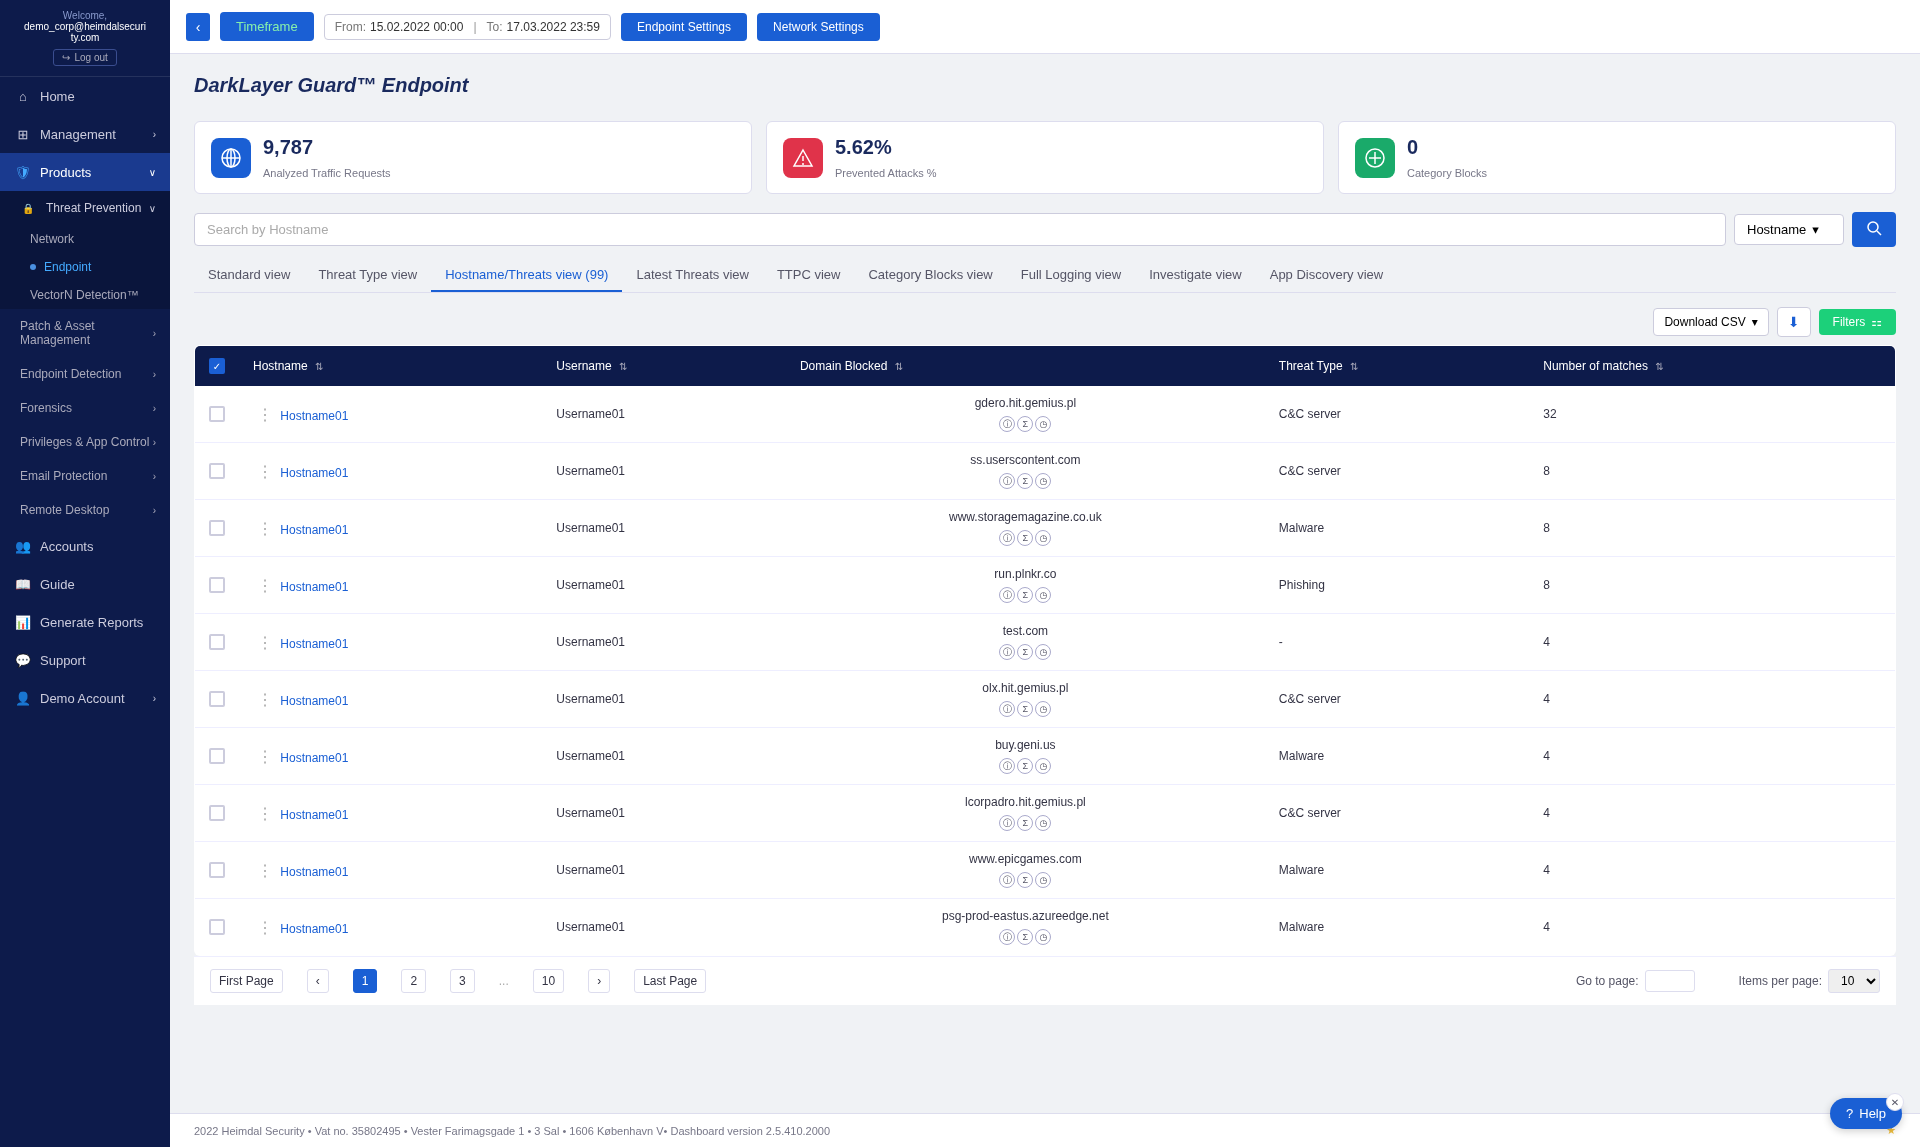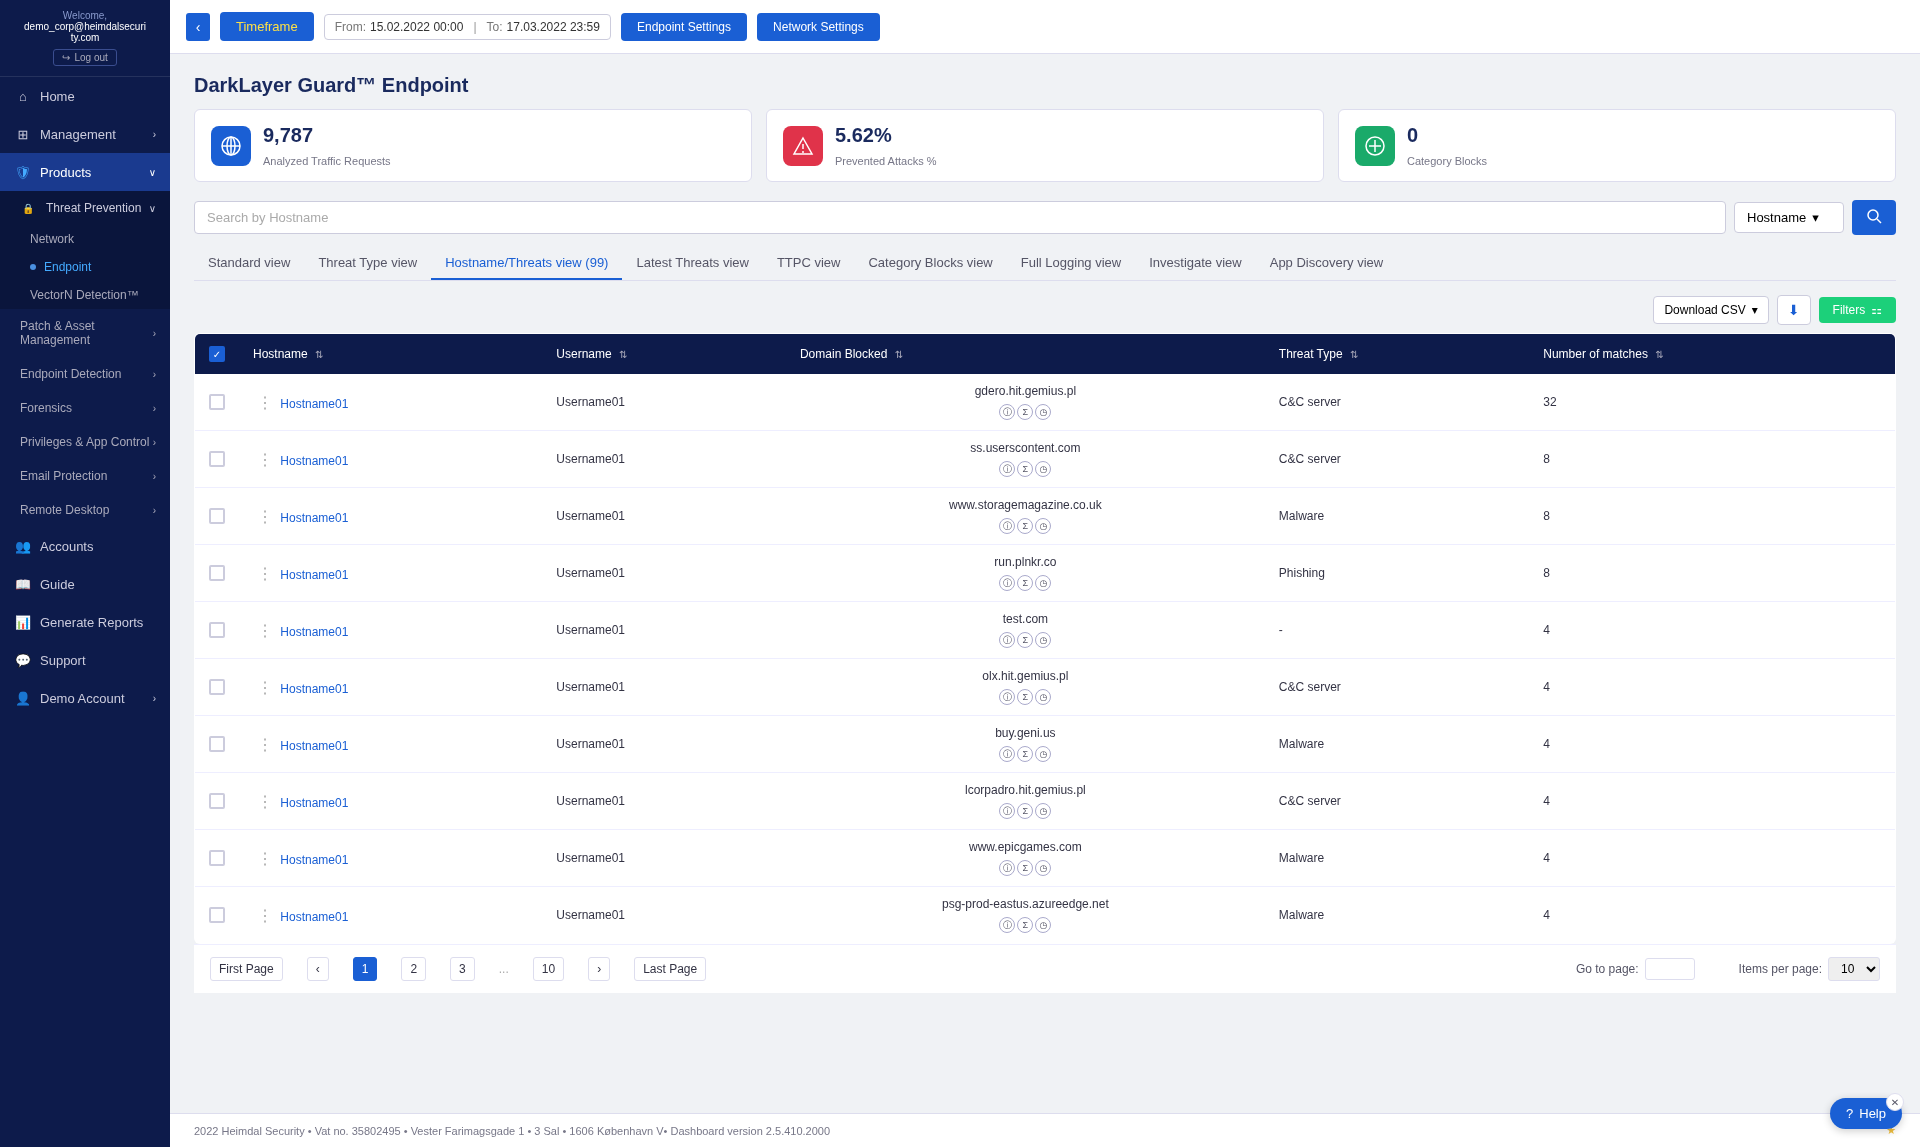--- a/index.html
+++ b/index.html
@@ -21,29 +21,29 @@
 
     .sub-menu { background: rgba(0,0,0,0.2); }
     .sub-menu .nav-item { padding: 8px 14px 8px 24px; font-size: 12px; color: #aab; }
 
     
     .main { flex: 1; display: flex; flex-direction: column; overflow: hidden; }
 
     
     .topbar { background: #fff; padding: 8px 16px; display: flex; align-items: center; gap: 10px; border-bottom: 1px solid #dde; min-height: 54px; }
     .collapse-btn { background: #1a5fd4; color: #fff; border: none; border-radius: 3px; width: 24px; height: 28px; cursor: pointer; display: flex; align-items: center; justify-content: center; font-size: 14px; }
-    .timeframe-btn { background: #1a5fd4; color: #fde047; border: none; border-radius: 4px; padding: 7px 16px; font-size: 13px; cursor: pointer; font-weight: 500; }
+    .timeframe-btn { background: #1a5fd4; color: #86efac; border: none; border-radius: 4px; padding: 7px 16px; font-size: 13px; cursor: pointer; font-weight: 500; }
     .date-range { display: flex; align-items: center; gap: 4px; font-size: 12px; color: #333; border: 1px solid #ccd; border-radius: 4px; padding: 5px 10px; background: #fff; }
     .date-label { color: #777; }
     .date-sep { color: #999; margin: 0 6px; }
     .settings-btn { background: #1a5fd4; color: #fff; border: none; border-radius: 4px; padding: 7px 16px; font-size: 12px; cursor: pointer; font-weight: 500; }
 
     
     .content { flex: 1; overflow-y: auto; padding: 20px 24px; }
-    .page-title { font-size: 20px; font-weight: 600; color: #1a2a5e; margin-bottom: 12px; }
+    .page-title { font-size: 20px; font-weight: 600; color: #1a2a5e; margin-bottom: 24px; font-style: italic; }
 
     
     .stats-row { display: flex; gap: 14px; margin-bottom: 18px; }
     .stat-card { flex: 1; background: #fff; border: 1px solid #dde; border-radius: 6px; padding: 14px 16px; display: flex; align-items: center; gap: 12px; }
     .stat-icon { width: 40px; height: 40px; border-radius: 8px; display: flex; align-items: center; justify-content: center; font-size: 18px; flex-shrink: 0; }
     .stat-icon.blue { background: #1a5fd4; color: #fff; }
     .stat-icon.teal { background: #0ab; color: #fff; }
     .stat-icon.orange { background: #f05; color: #fff; }
     .stat-icon.green { background: #2c9; color: #fff; }
     .stat-value { font-size: 20px; font-weight: 700; color: #1a2a5e; }

